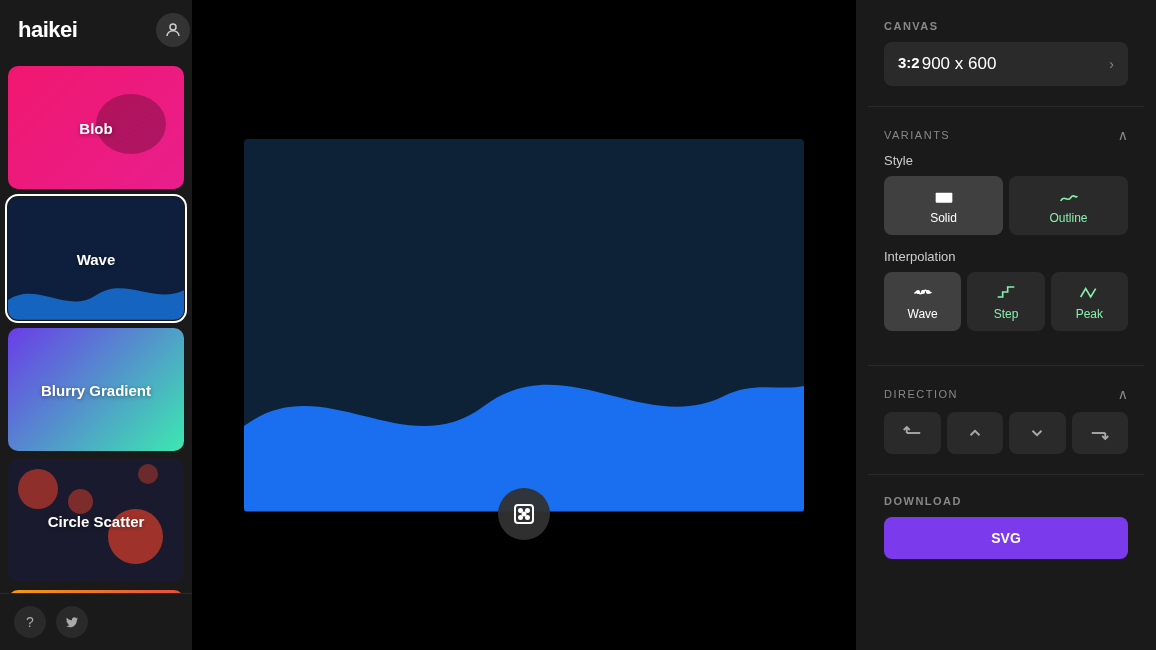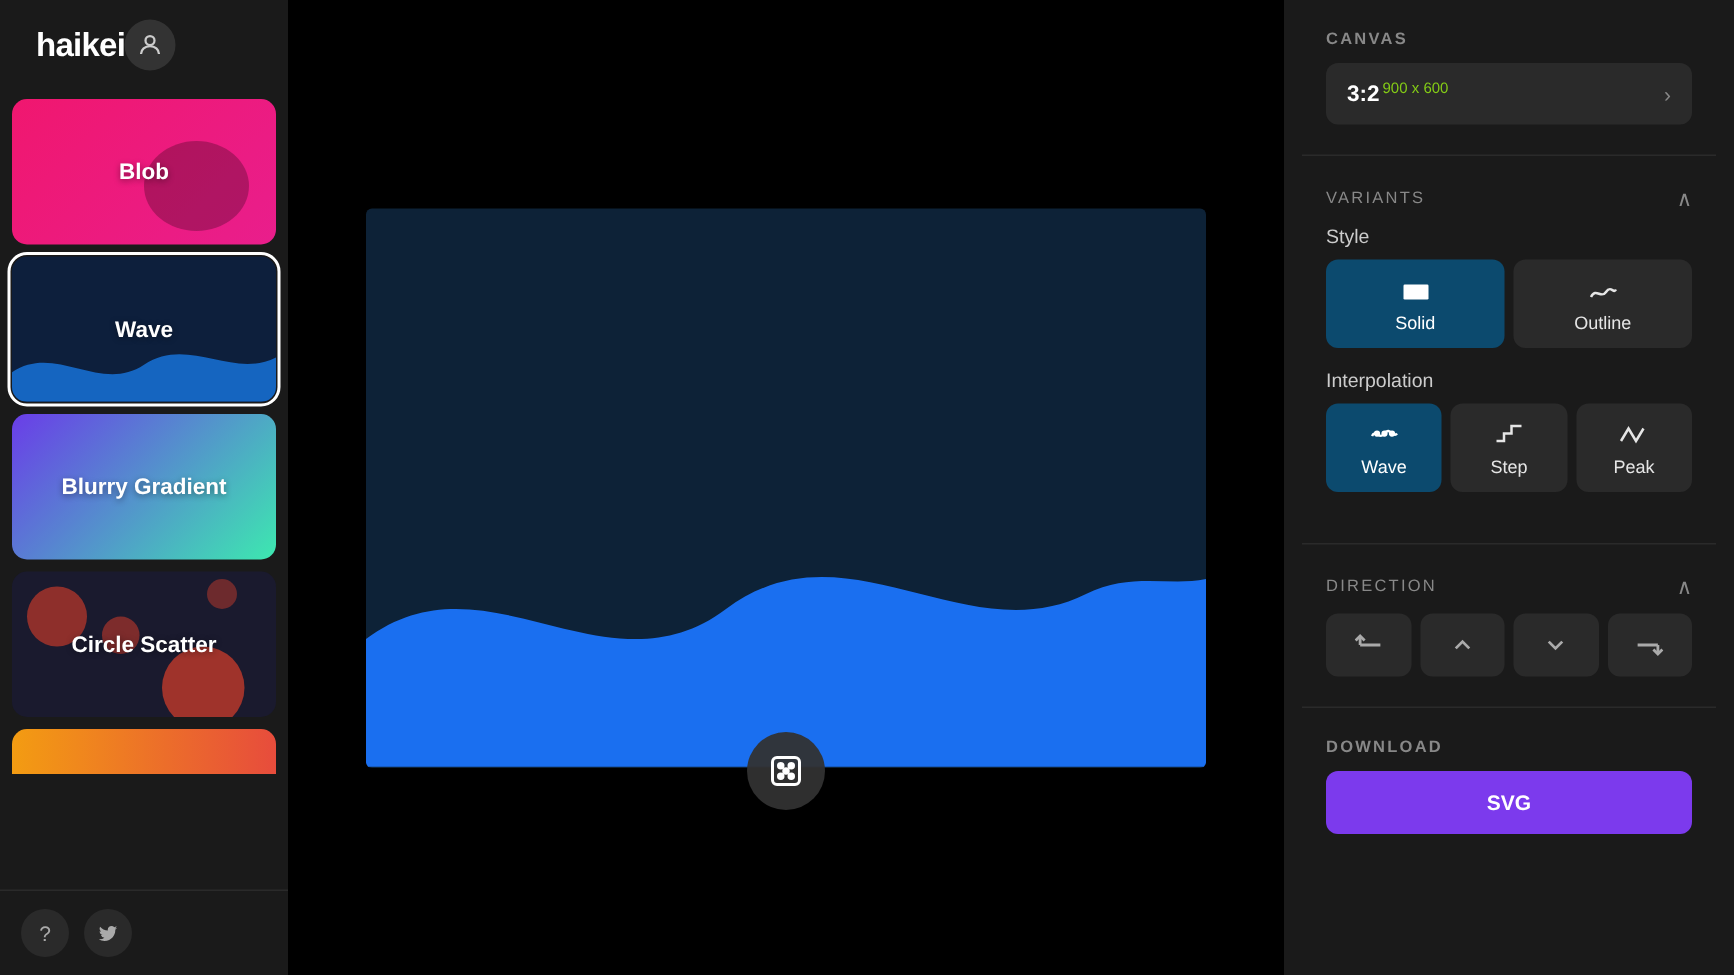--- a/index.html
+++ b/index.html
@@ -18,22 +18,24 @@
       width: 192px;
       min-width: 192px;
       background: #1a1a1a;
       display: flex;
       flex-direction: column;
       height: 650px;
     }
     .sidebar-header {
       display: flex;
       align-items: center;
-      padding: 12px 24px;
+      justify-content: space-between;
+      padding: 12px 2px;
       height: 60px;
+      margin-left: 16px;
     }
     .logo {
       font-size: 22px;
       font-weight: 700;
       letter-spacing: -0.5px;
       color: #fff;
     }
     .avatar-btn {
       width: 34px;
       height: 34px;
@@ -54,21 +56,21 @@
       flex-direction: column;
       gap: 8px;
     }
     .sidebar-items::-webkit-scrollbar { width: 0; }
 
     .card {
       border-radius: 10px;
       overflow: hidden;
       cursor: pointer;
       position: relative;
-      height: 97px;
+      height: 123px;
       flex-shrink: 0;
       padding-left: 46px;
     }
     .card.active {
       outline: 2px solid #fff;
       outline-offset: 1px;
     }
     .card-label {
       position: absolute;
       top: 50%;
@@ -223,21 +225,21 @@
       background: #2a2a2a;
       border-radius: 8px;
       padding: 12px 14px;
       display: flex;
       align-items: center;
       justify-content: space-between;
       cursor: pointer;
     }
     .canvas-option-info { display: flex; flex-direction: row; gap: 2px; }
     .canvas-ratio { font-size: 15px; font-weight: 600; }
-    .canvas-size { font-size: 10px; color: #84cc16; text-align: center; }
+    .canvas-size { font-size: 17px; color: #ffffff; text-align: center; }
     .chevron-right { color: #888; font-size: 14px; }
 
     
     .section-header {
       display: flex;
       align-items: center;
       justify-content: space-between;
       margin-bottom: 10px;
     }
     .section-header-title {
@@ -259,31 +261,31 @@
       display: flex;
       gap: 6px;
       margin-bottom: 14px;
     }
     .toggle-btn {
       flex: 1;
       background: #2a2a2a;
       border: none;
       border-radius: 8px;
       padding: 10px 6px;
-      color: #e5e5e5;
+      color: #86efac;
       cursor: pointer;
       display: flex;
       flex-direction: column;
       align-items: center;
       gap: 5px;
       font-size: 12px;
       transition: background 0.15s;
     }
     .toggle-btn.active {
-      background: #0c4a6e;
+      background: #404040;
       color: #fff;
     }
     .toggle-btn svg { width: 20px; height: 20px; }
 
     
     .direction-grid {
       display: grid;
       grid-template-columns: repeat(4, 1fr);
       gap: 6px;
     }

